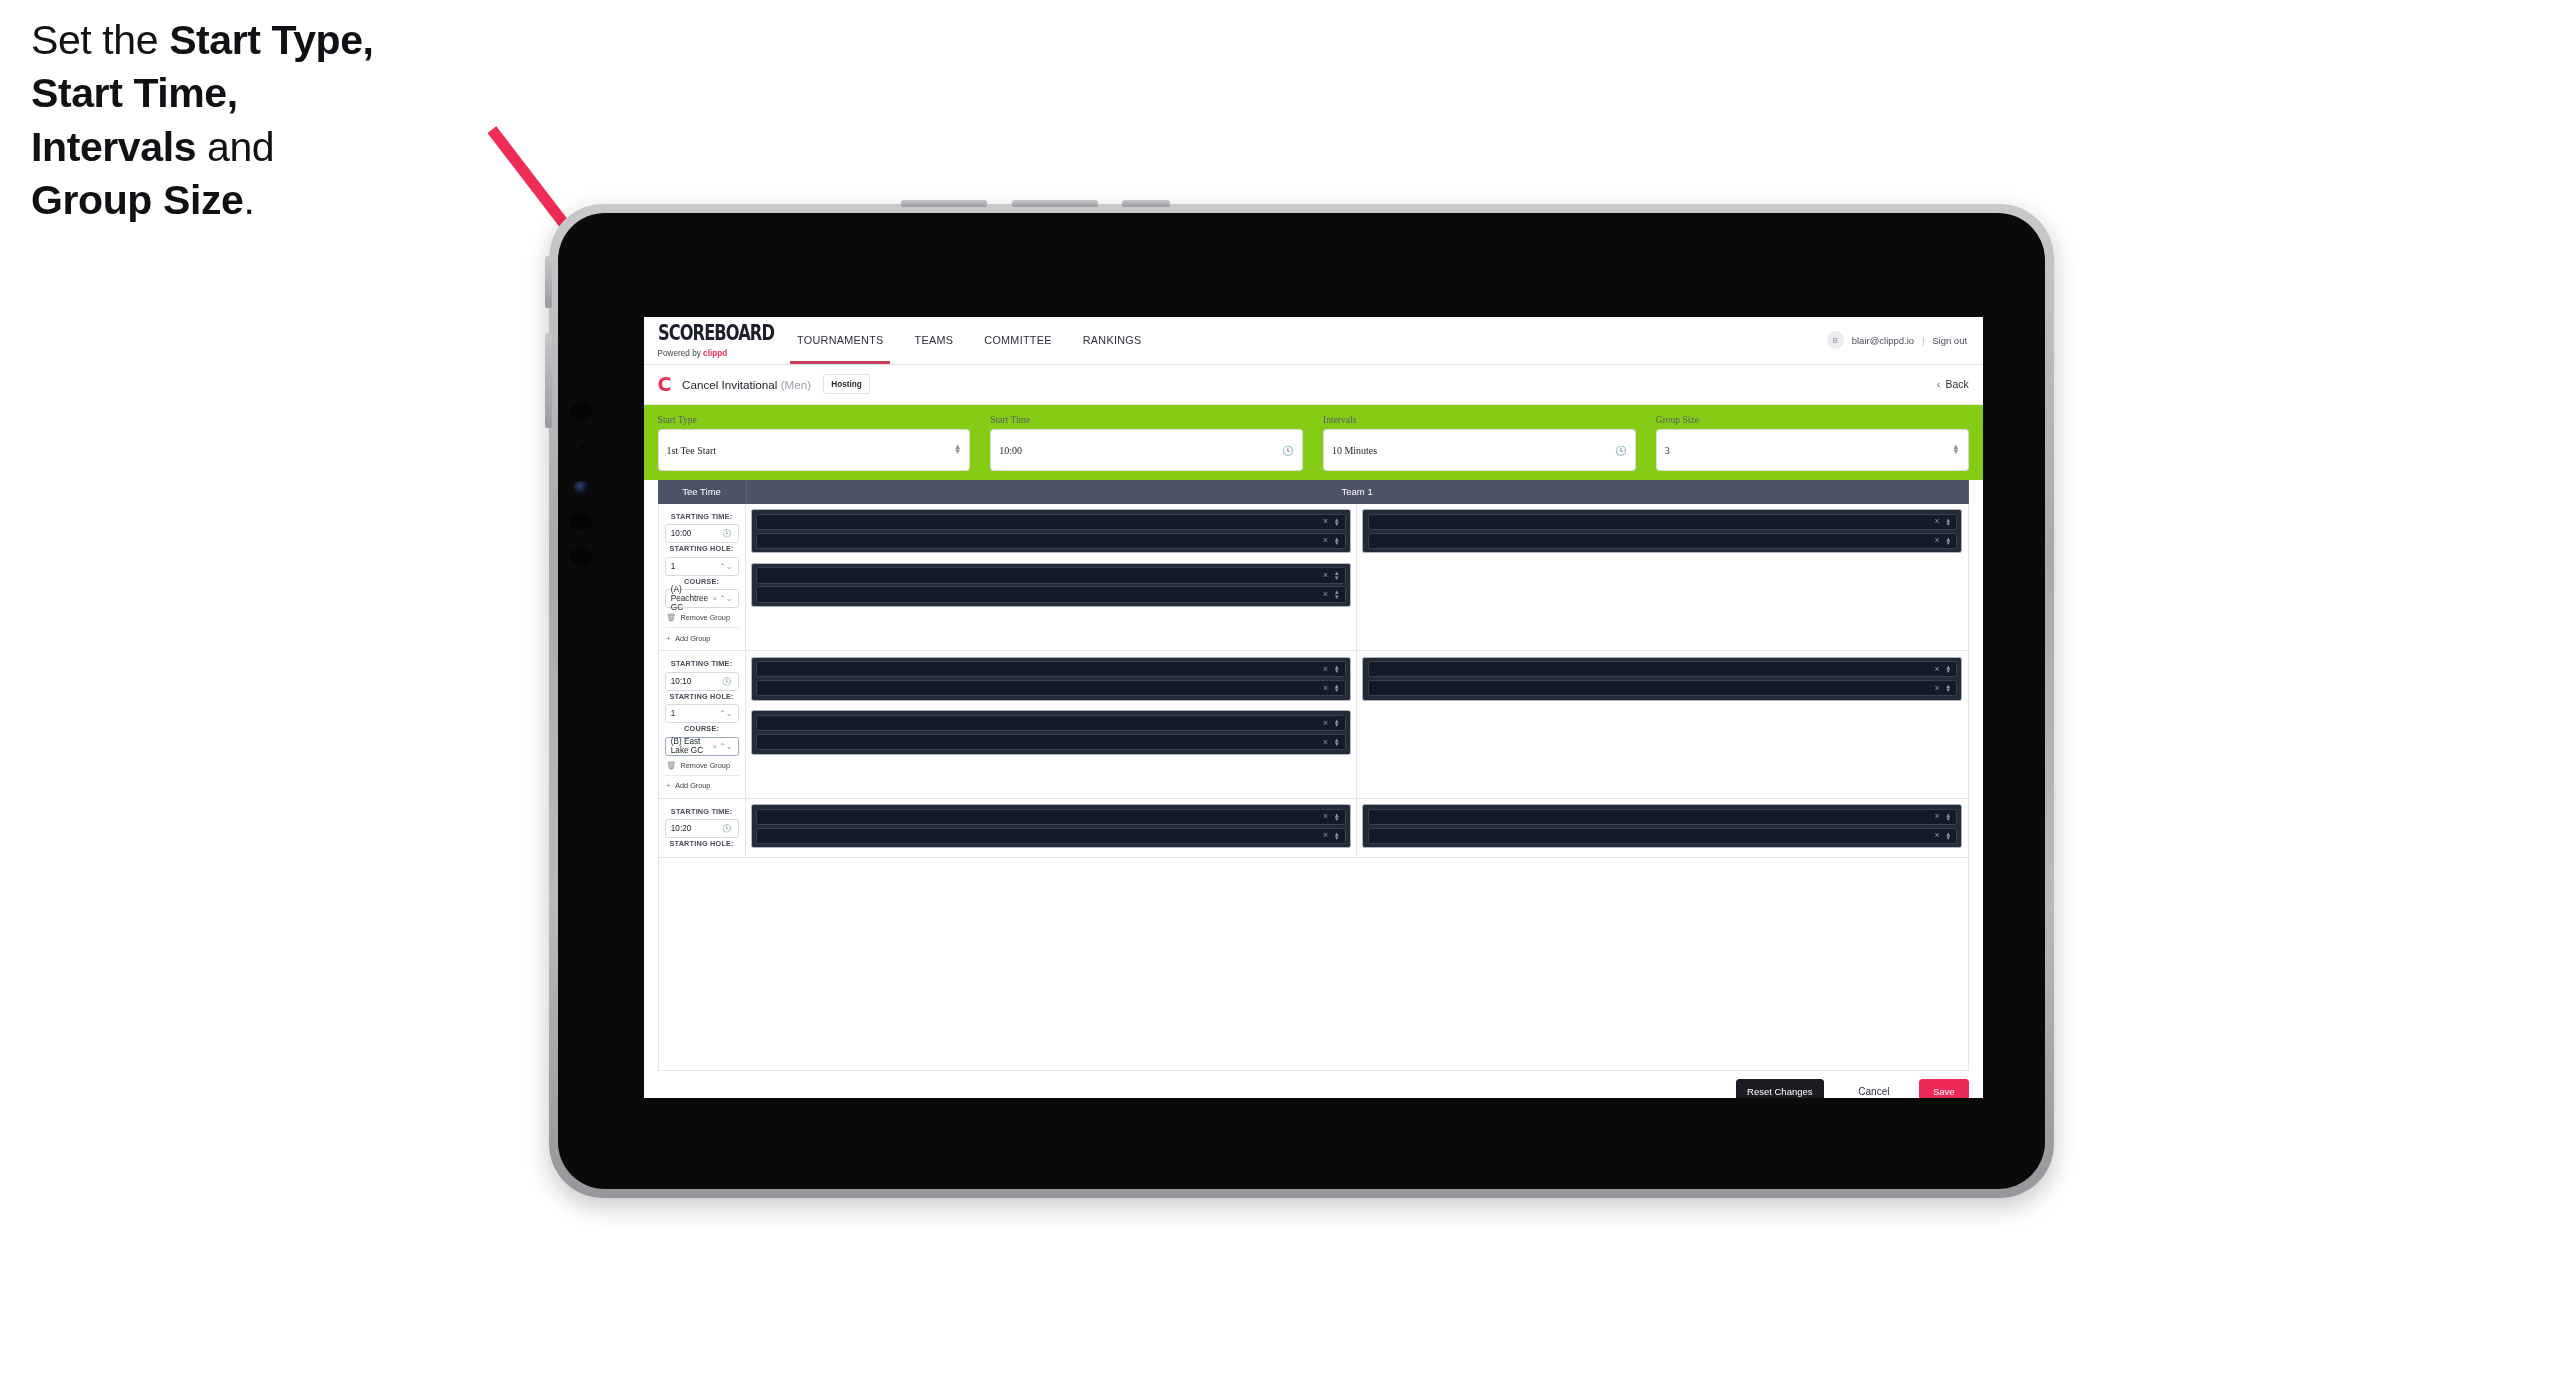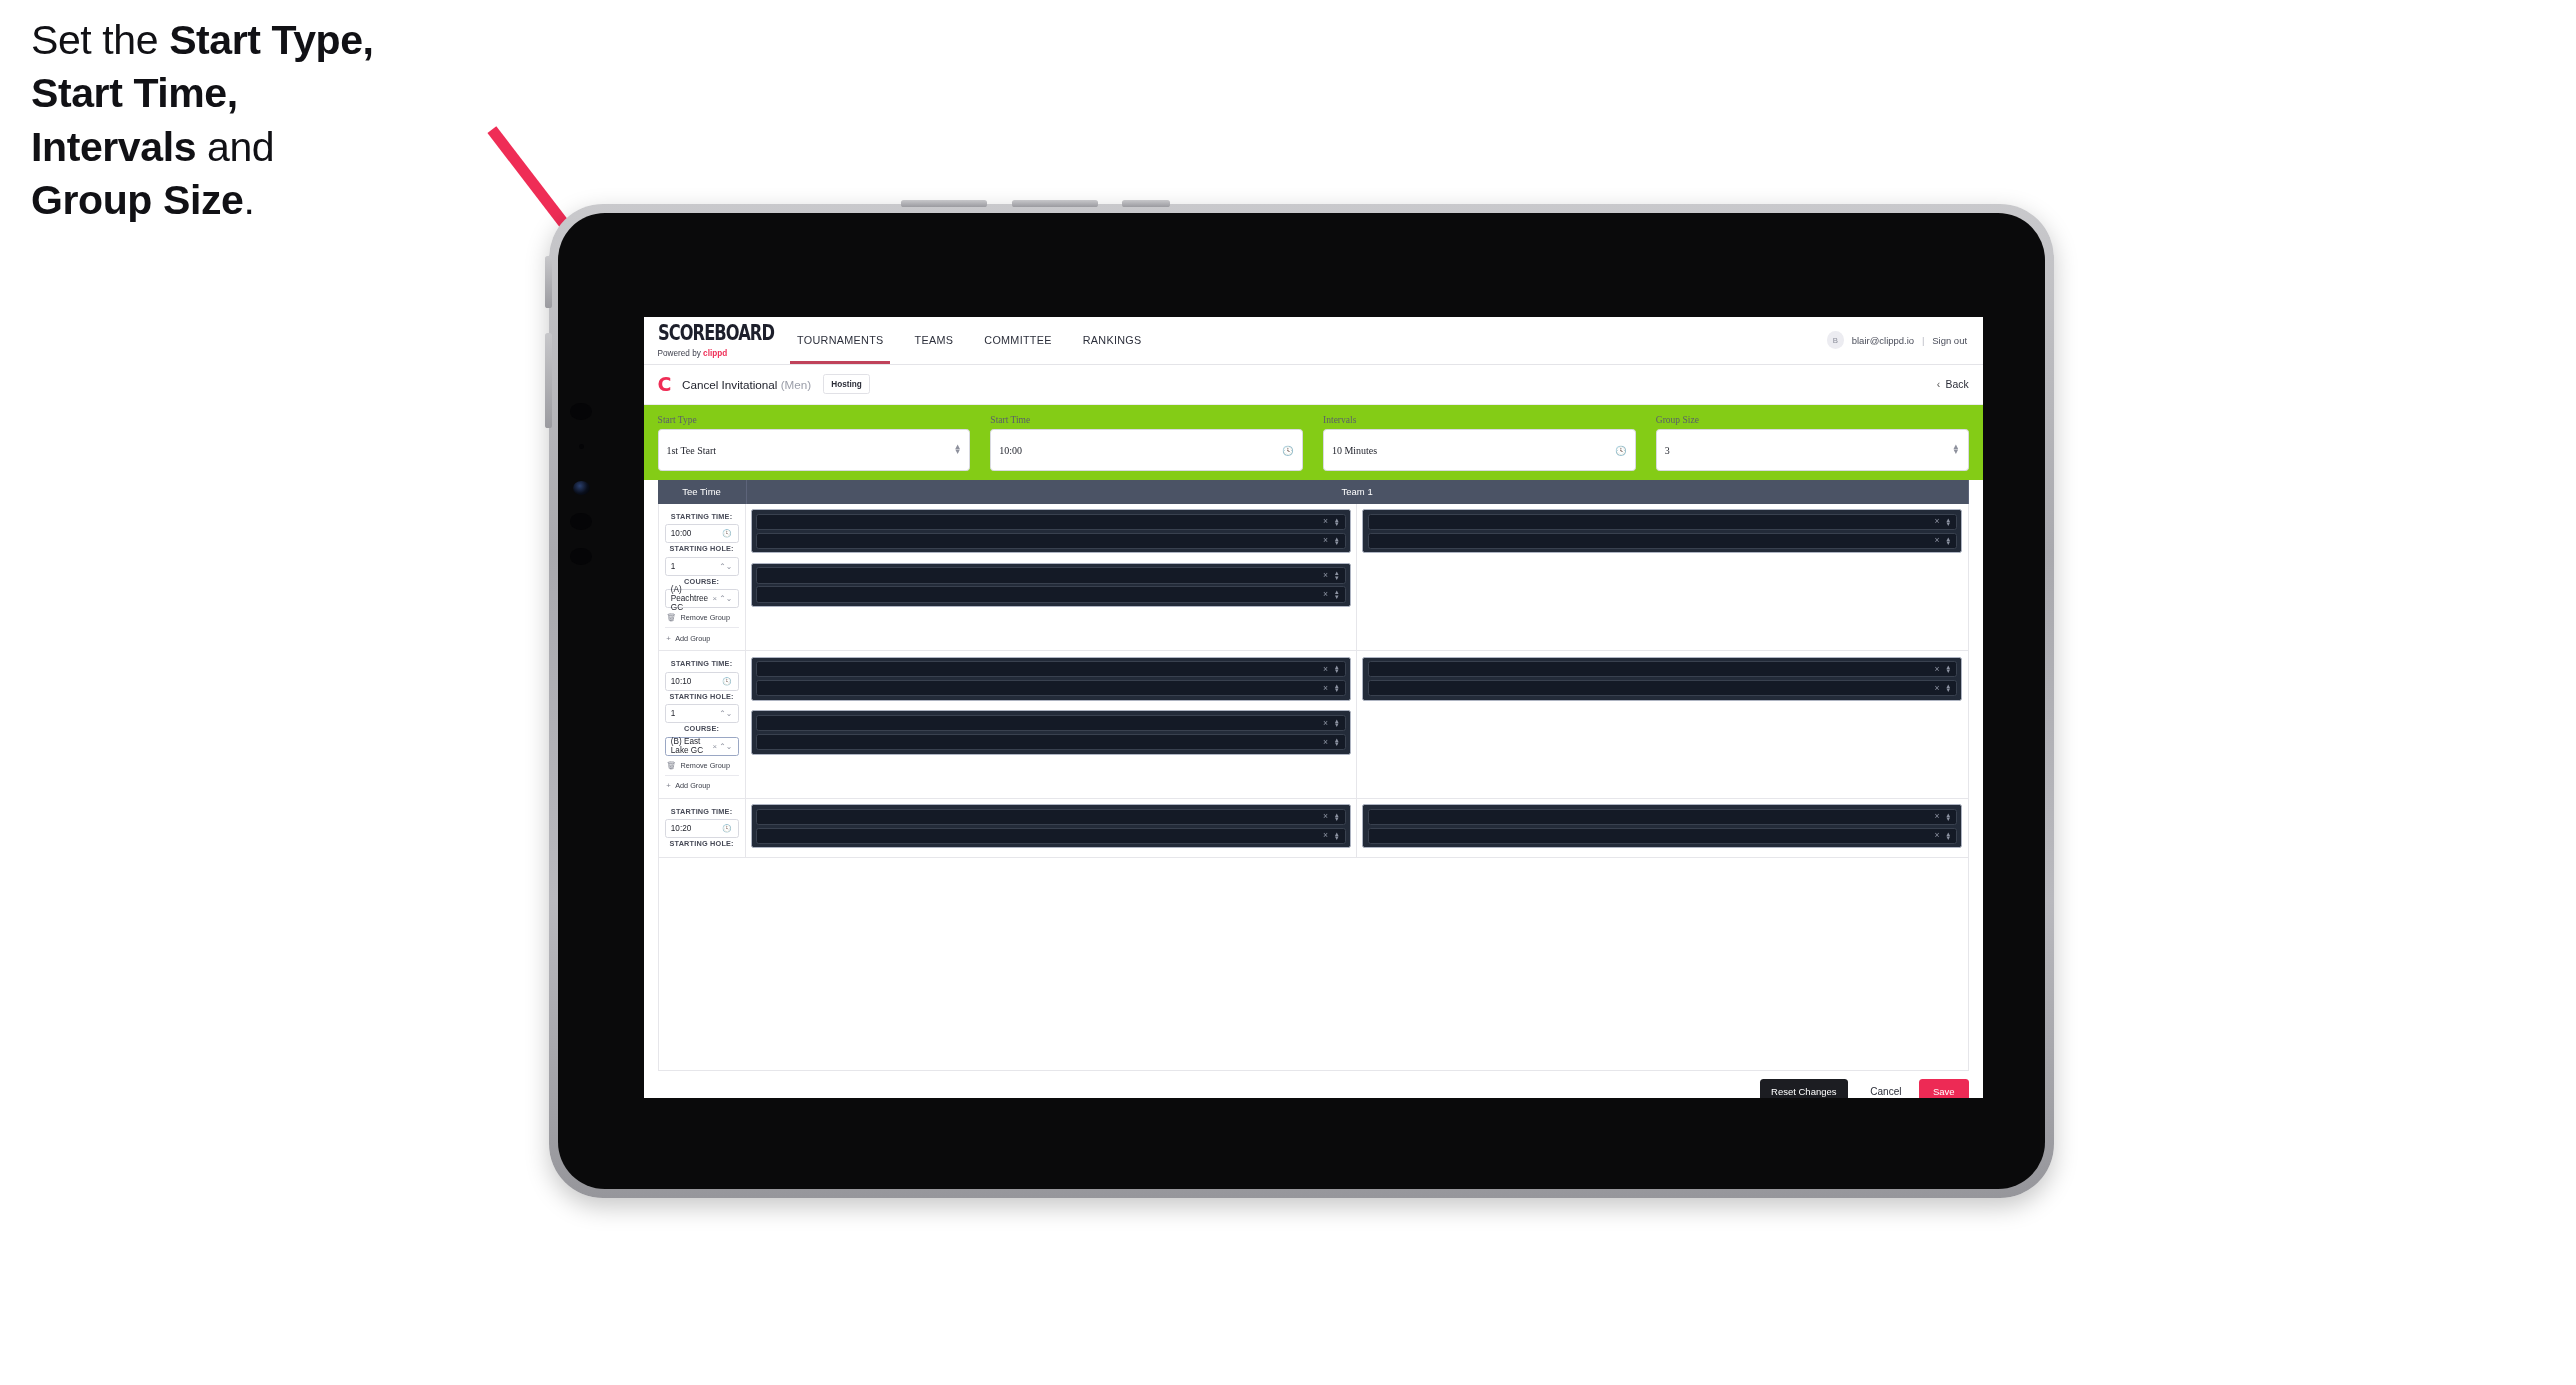--- a/index.html
+++ b/index.html
@@ -153,21 +153,21 @@
   }
   .prow {
     background:#141a26; border:0.9px solid #39414f; border-radius:2.6px; height: 16.4px;
     display:flex; align-items:center; justify-content:flex-end; padding-right:6px; gap:7px;
   }
   .prow .x { color:#8e94a3; font-size:8.6px; line-height:1; }
   .prow .st { color:#8e94a3; font-size:7px; line-height:0.6; display:flex; flex-direction:column; }
 
   
   .footer {
-    display:flex; align-items:center; justify-content:flex-end; gap:0;
+    display:flex; align-items:center; justify-content:flex-end; gap:12px;
     padding: 8.6px 14px 10.4px; background:#fff;
   }
   .btn-reset {
     background:#1c1d22; color:#fff; font-size: 9.5px; border-radius:3.5px;
     padding: 7px 11.2px; cursor:pointer;
   }
   .btn-cancel { font-size: 10px; color:#2b2d38; padding: 7px 14px; cursor:pointer; margin-left:8.6px; }
   .btn-save {
     background:#ed2a55; color:#fff; font-size: 9.5px; border-radius:3.5px;
     padding: 7px 14px; cursor:pointer; margin-left:3.5px;text-align:center;

